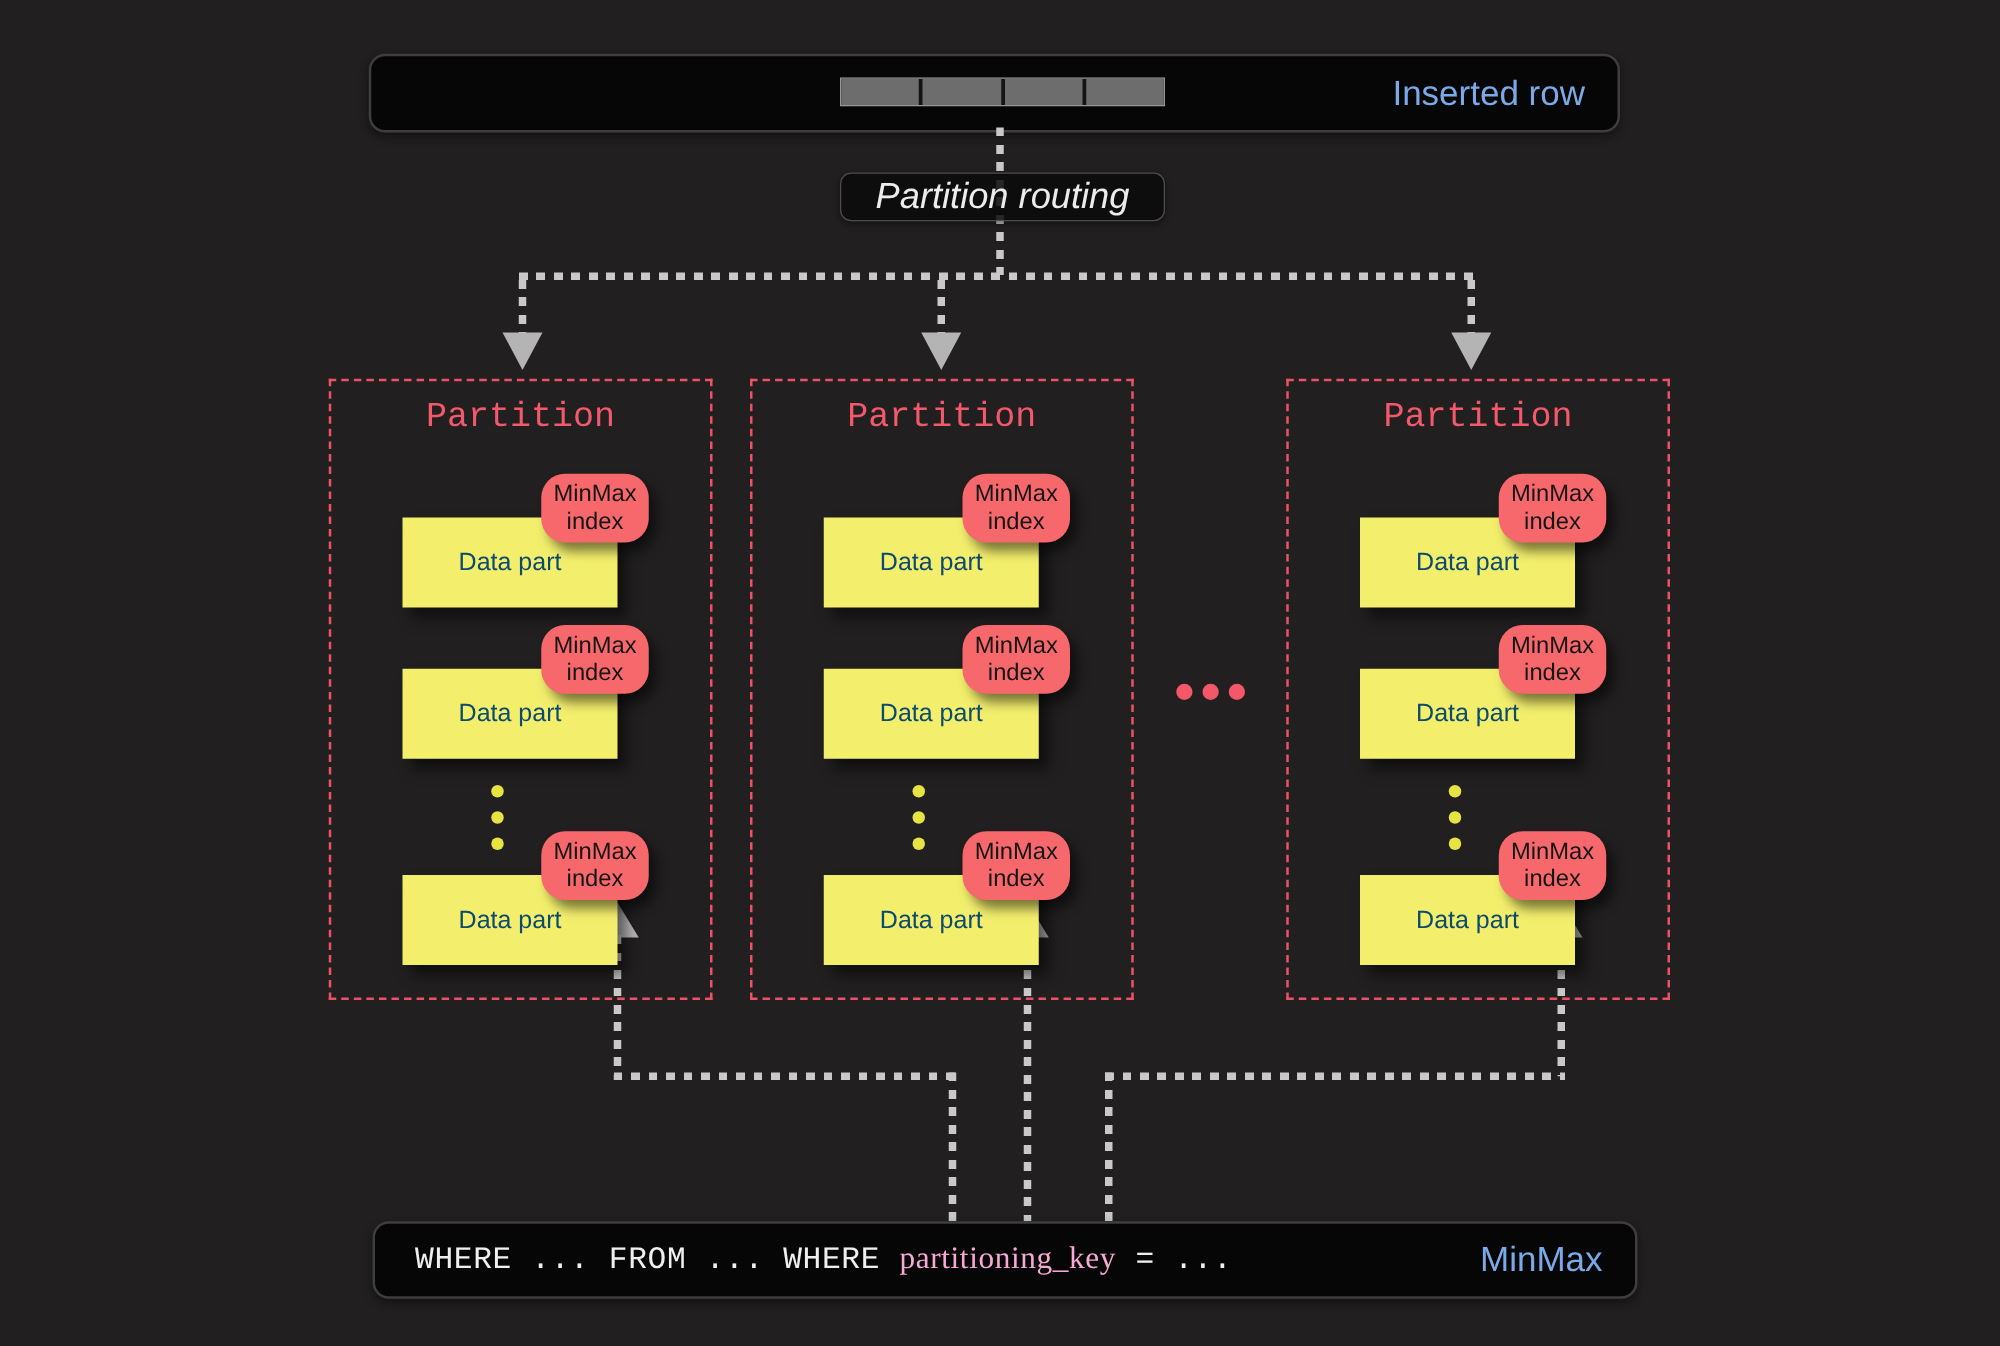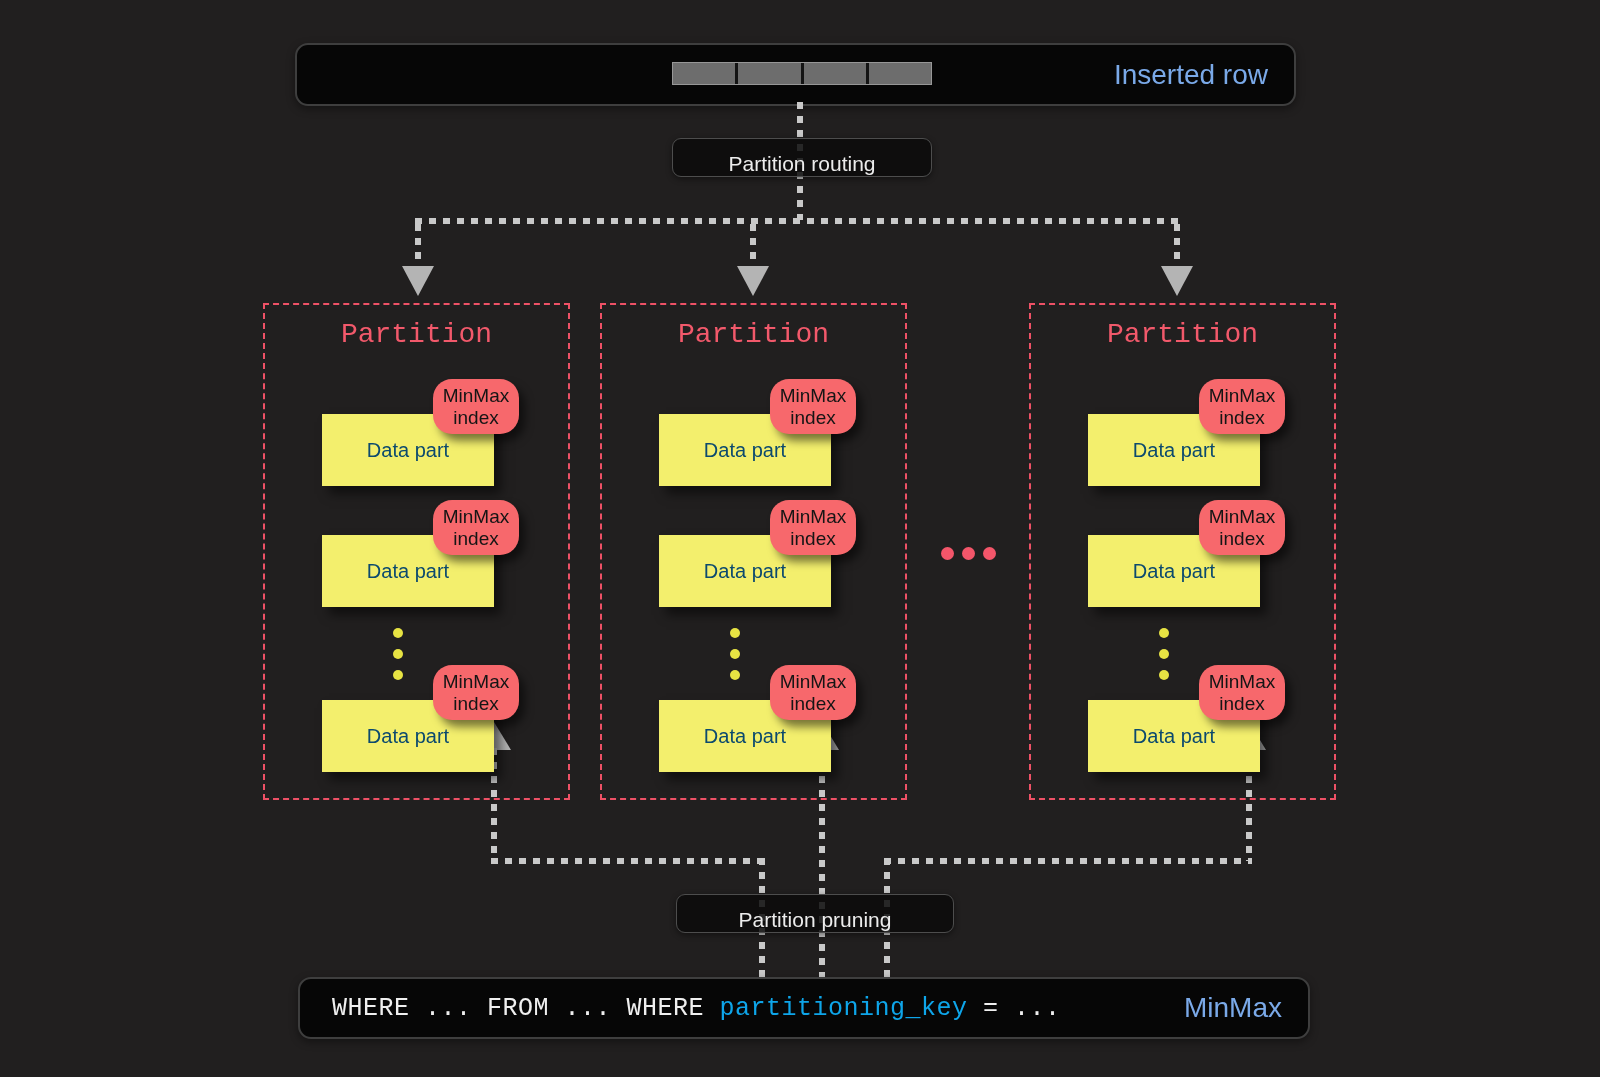--- a/index.html
+++ b/index.html
@@ -25,27 +25,27 @@
     display:flex;gap:3px;background:#141414;border:1px solid #979797;
     box-sizing:border-box;
   }
   .seg{flex:1;background:#6d6d6d;}
   
   .sql{
     position:absolute;left:32px;top:50%;transform:translateY(-50%);
     font-family:"Liberation Mono","DejaVu Sans Mono",monospace;
     font-size:25px;color:#efefef;white-space:pre;letter-spacing:.5px;
   }
-  .sql .hl{color:#0ea5e9;}
+  .sql .hl{color:#f9a8d4;font-family:Liberation Serif, serif;}
   
   .badge{
     position:absolute;height:37px;background:rgba(10,10,10,.85);
     border:1.5px solid #4d4d4d;border-radius:9px;z-index:6;
-    display:flex;align-items:flex-end;justify-content:center;
-    font-size:21px;color:#ececec;box-shadow:0 2px 6px rgba(0,0,0,.45);
+    display:flex;align-items:center;justify-content:center;
+    font-size:29px;color:#ececec;box-shadow:0 2px 6px rgba(0,0,0,.45);font-style:italic;
   }
   
   .dgh{position:absolute;height:6px;
     background:repeating-linear-gradient(90deg,#c9c9c9 0 7px,transparent 7px 14px);}
   .dgv{position:absolute;width:6px;
     background:repeating-linear-gradient(180deg,#c9c9c9 0 7px,transparent 7px 14px);}
   .arr-down{position:absolute;width:0;height:0;
     border-left:16px solid transparent;border-right:16px solid transparent;
     border-top:30px solid #b4b4b4;}
   .arr-up{position:absolute;width:0;height:0;
@@ -189,22 +189,19 @@
   <div class="arr-up" style="left:805px;top:722px"></div>
   <div class="dgv" style="left:819px;top:748px;height:229px"></div>
   <div class="arr-up" style="left:1232px;top:722px"></div>
   <div class="dgv" style="left:1246px;top:748px;height:113px"></div>
 
   <div class="dgh" style="left:491px;top:858px;width:274px"></div>
   <div class="dgh" style="left:884px;top:858px;width:368px"></div>
   <div class="dgv" style="left:759px;top:858px;height:119px"></div>
   <div class="dgv" style="left:884px;top:858px;height:119px"></div>
 
-  <div class="badge" style="left:676px;top:894px;width:276px">
-    <span>Partition pruning</span>
-  </div>
 
   <div class="bar query-bar">
     <div class="sql"><span>WHERE ... FROM ... WHERE </span><span class="hl">partitioning_key</span><span> = ...</span></div>
     <div class="bar-label">MinMax</div>
   </div>
 
 </div>
 
 </body></html>

